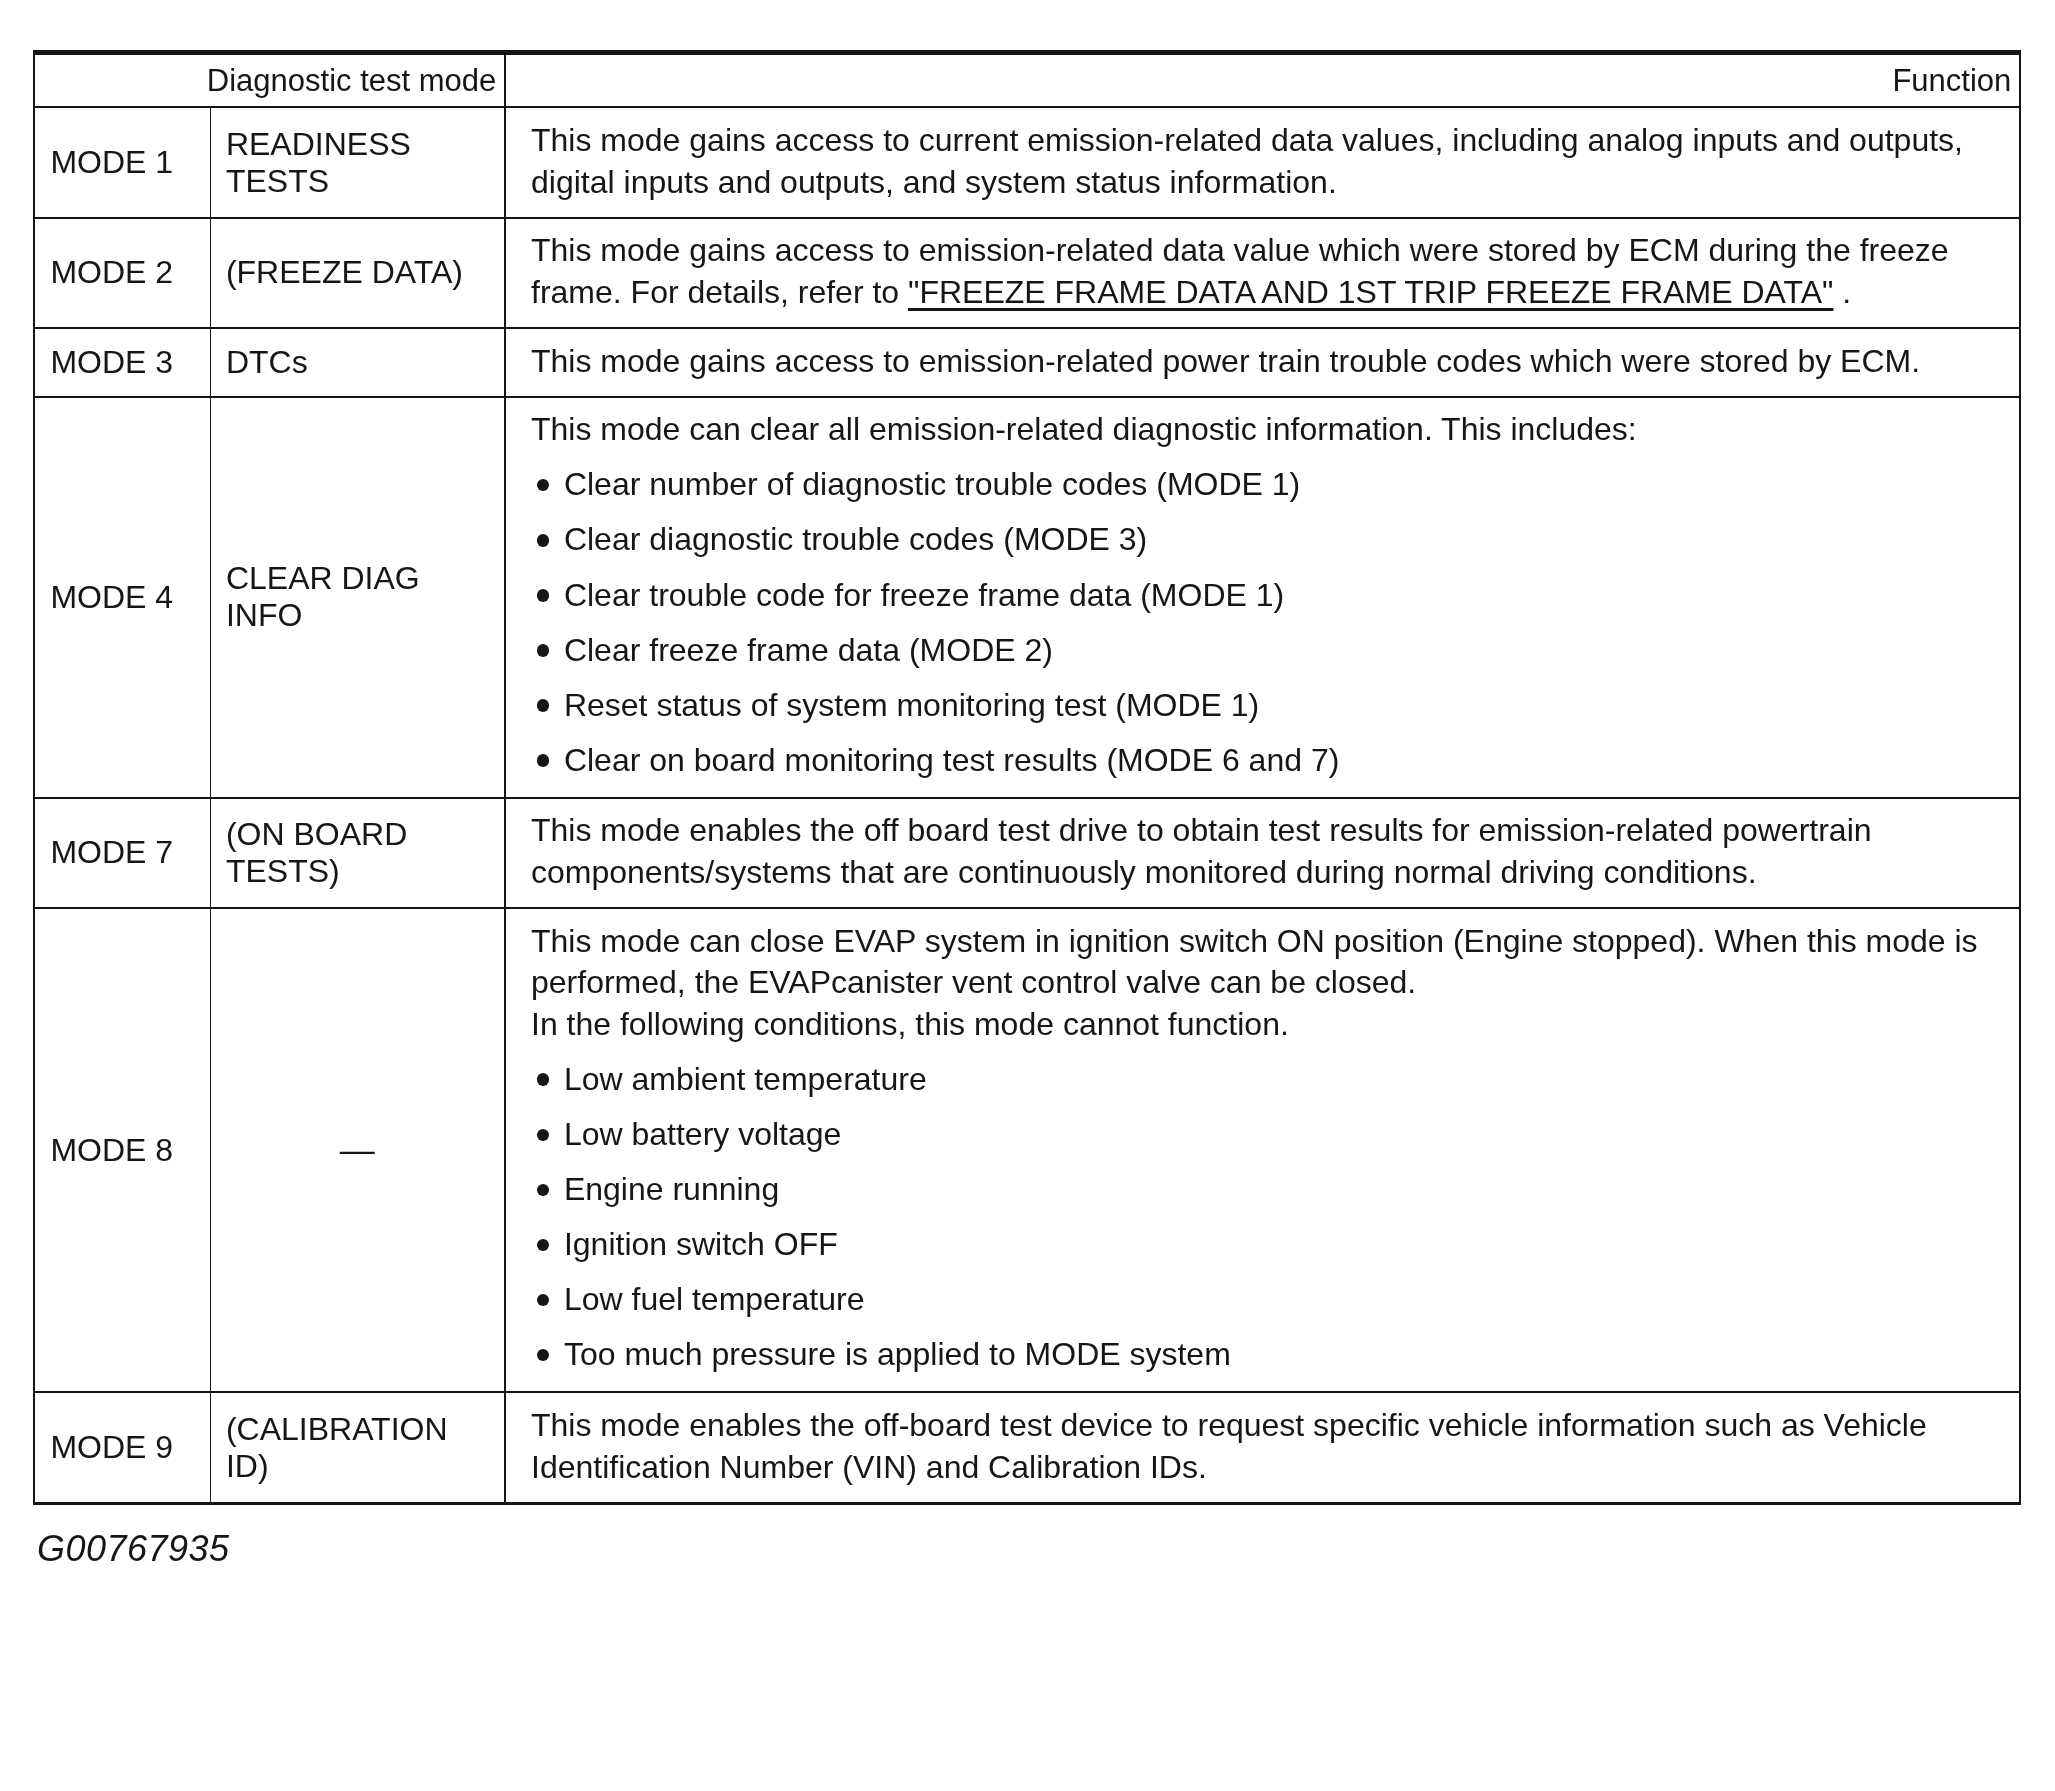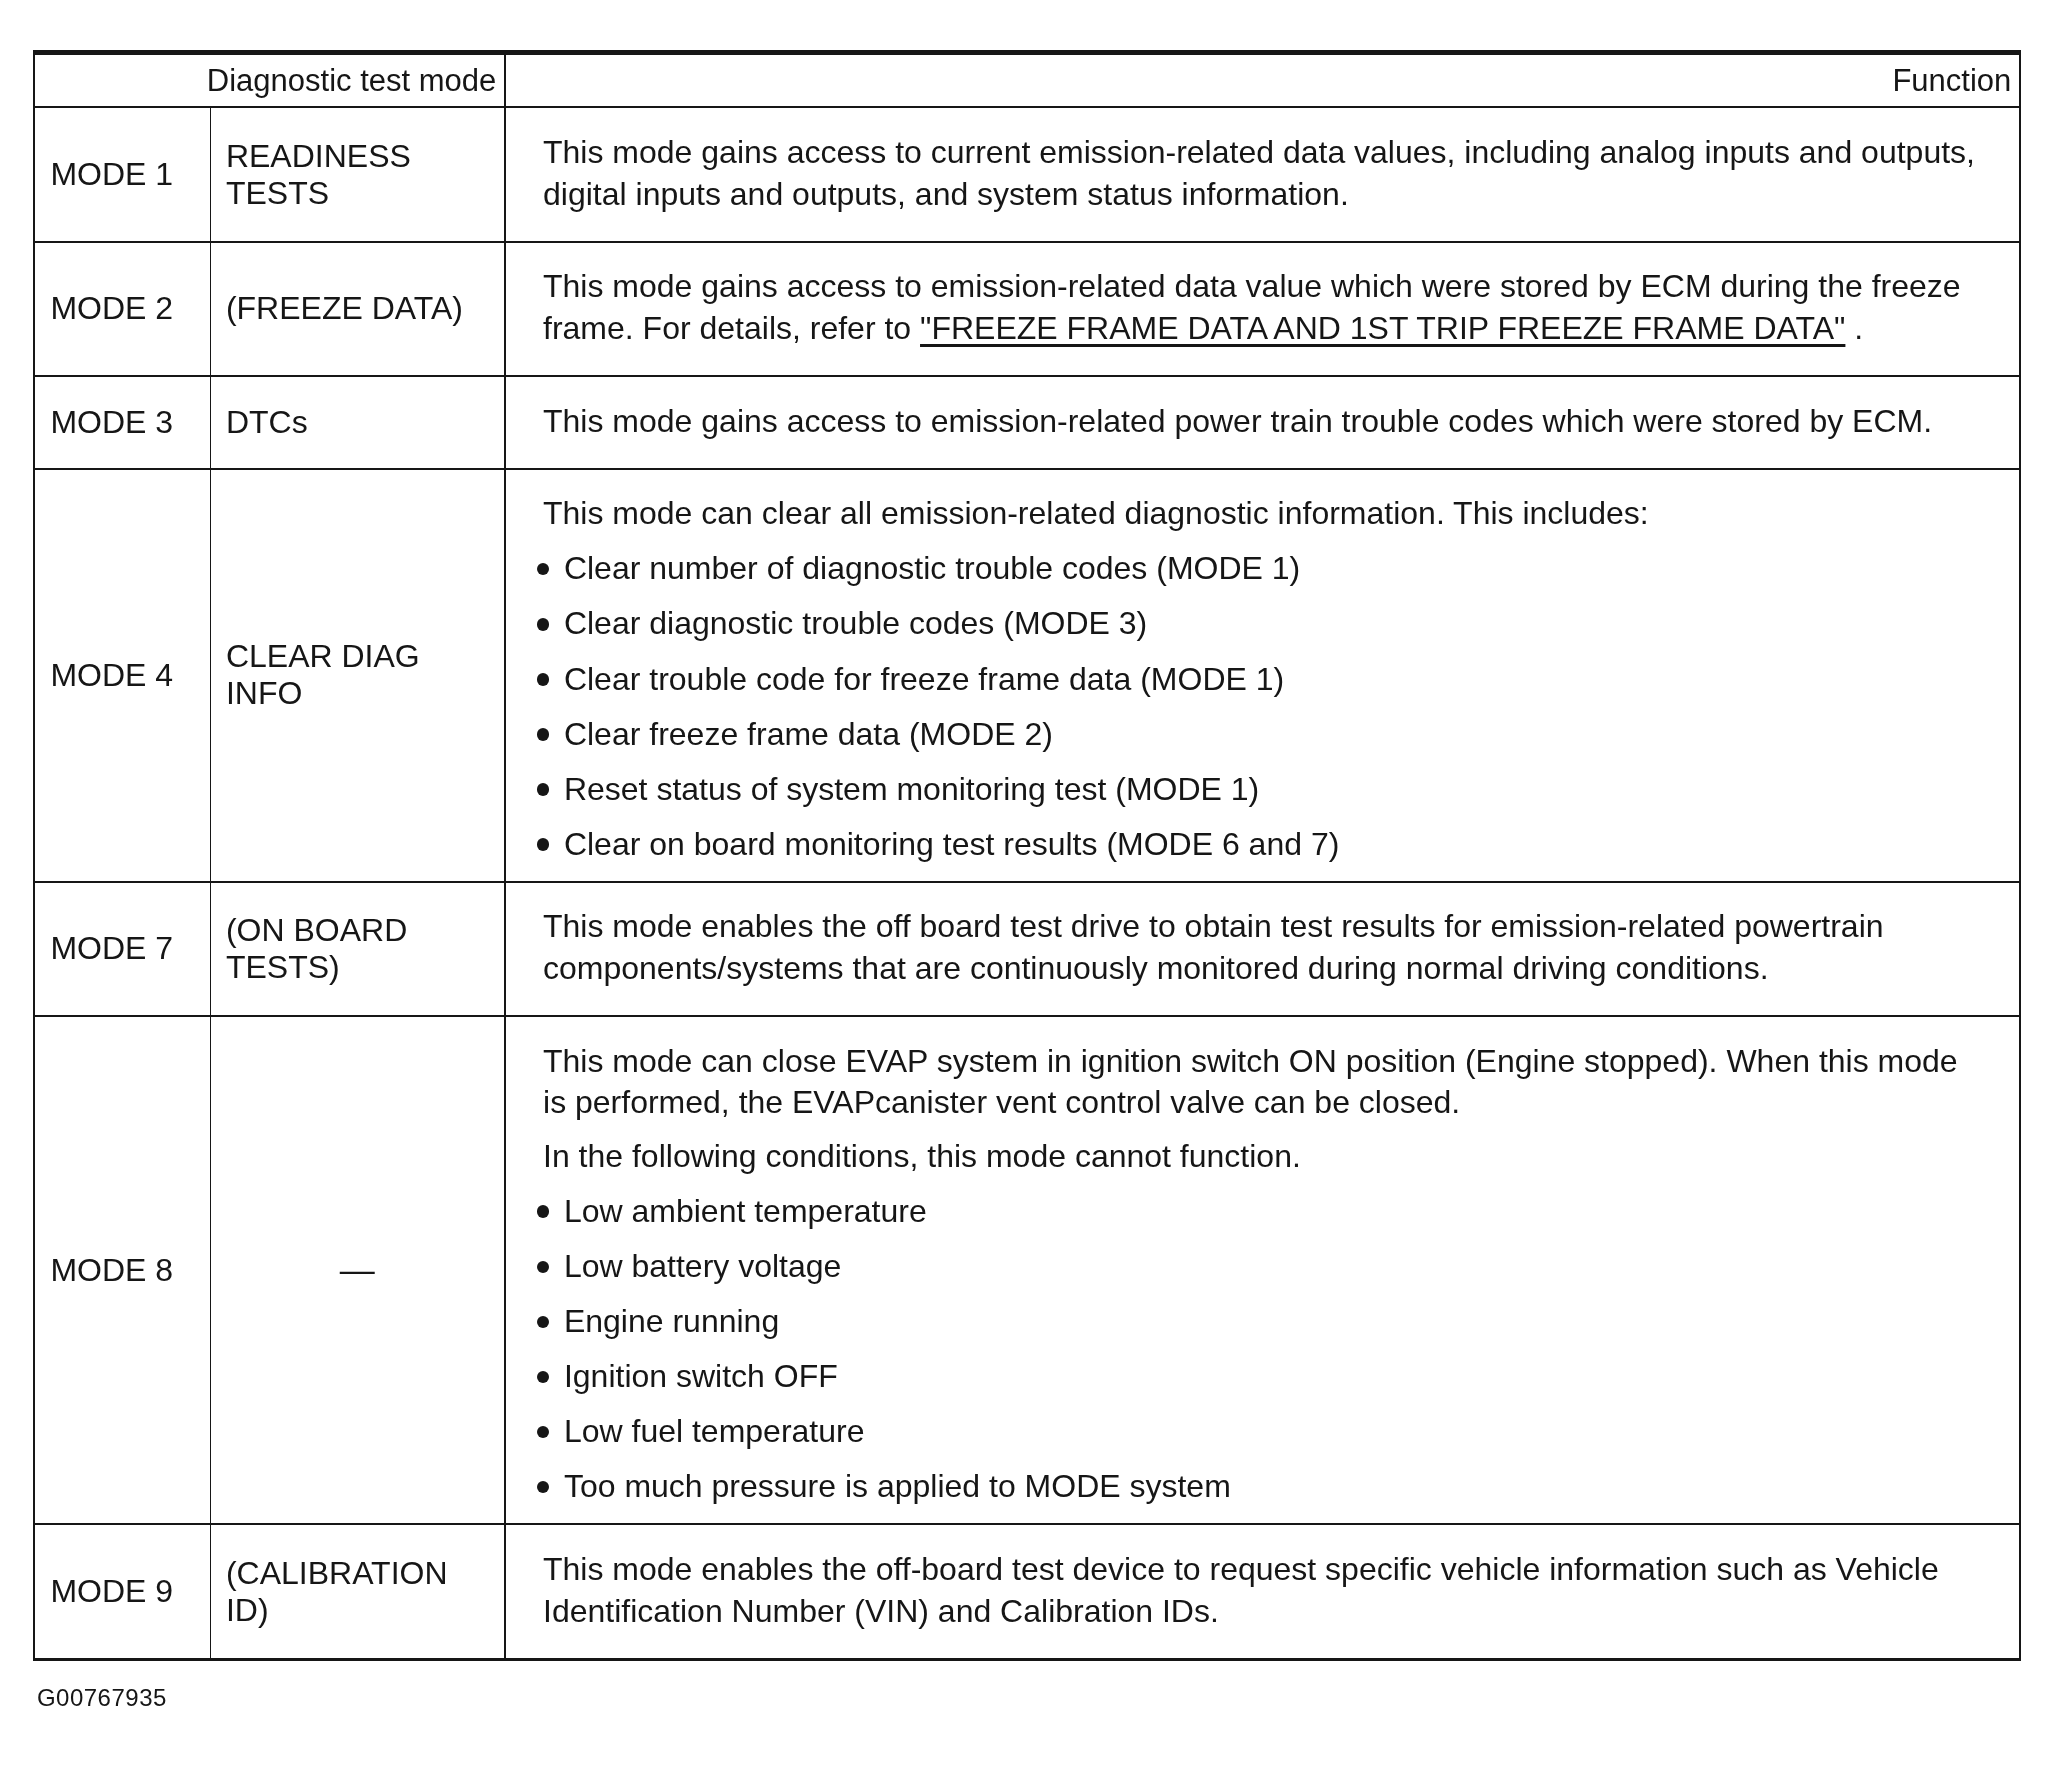--- a/index.html
+++ b/index.html
@@ -56,21 +56,21 @@
   td.name-cell.center {
     text-align: center;
     padding-left: 7.7px;
     font-size: 35px;
   }
   td.func-cell {
     border-left: 2.9px solid #161616;
     padding: 11.6px 25px 13.5px 25px;
     line-height: 1.3;
   }
-  .func-cell p { margin: 12px; }
+  .func-cell p { margin: 0; }
   ul.bullets {
     list-style: none;
     margin: 7.7px 0 1.9px 0;
     padding: 0 0 0 3.9px;
   }
   ul.bullets li {
     display: flex;
     align-items: flex-start;
     margin-top: 13.5px;
   }
@@ -82,22 +82,23 @@
     background: #161616;
     margin: 14.5px 14.5px 0 1.9px;
   }
   .xref-link {
     text-decoration: underline;
     text-underline-offset: 4.8px;
     cursor: pointer;
   }
   .figure-id {
     margin: 23px 0 39px 3.9px;
-    font-size: 24px;
+    font-size: 36px;
     letter-spacing: 0.5px;
+    font-style: italic;
   }
 </style>
 </head>
 <body>
 
 <div class="page">
 
   <table class="diag">
     <colgroup>
       <col class="c-mode">

